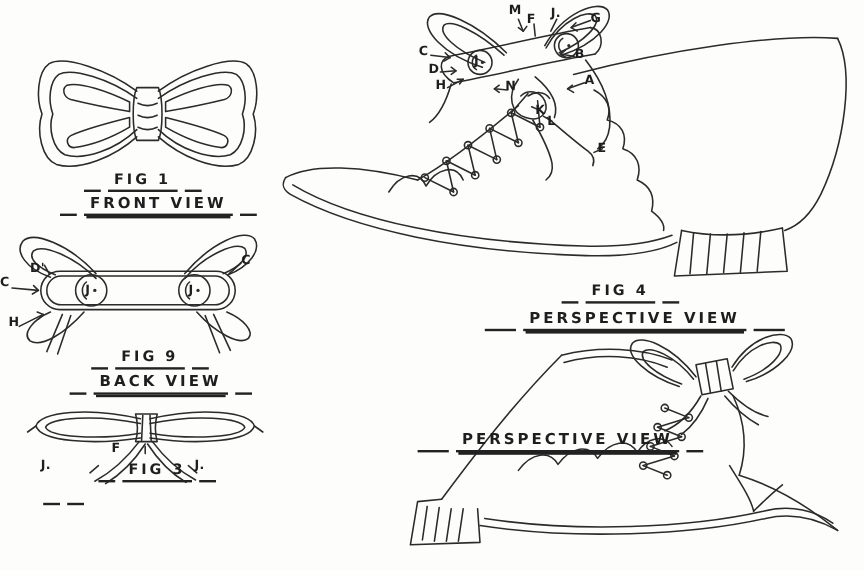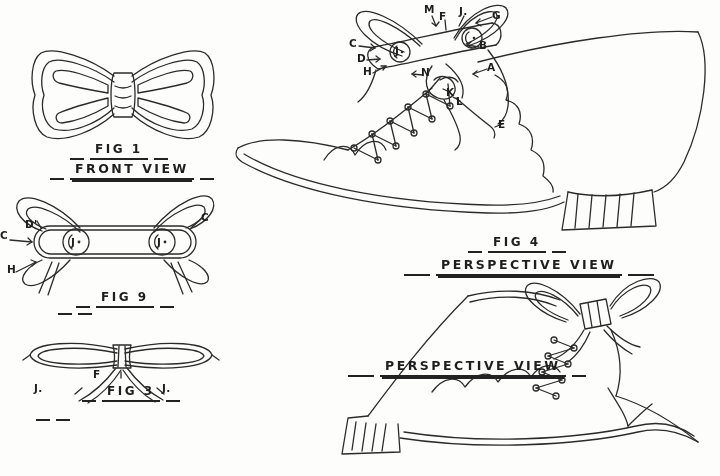--- a/index.html
+++ b/index.html
@@ -83,20 +83,21 @@
   <span class="lbl" style="left:71px;top:237px">J</span>
   <span class="lbl" style="left:157px;top:237px">J</span>
   <span class="lbl" style="left:7px;top:264px">H</span>
   <div class="cap" style="left:76px;top:290px">
     <span class="dash"></span>
     <span class="cap-text">FIG 9</span>
     <span class="dash"></span>
   </div>
   <div class="cap sub" style="left:58px;top:310px">
     <span class="dash"></span>
+    <span class="cap-text">BACK VIEW</span>
     <span class="dash"></span>
   </div>
 
   <svg class="draw" style="left:22px;top:334px" width="196" height="80" viewBox="0 0 196 80">
     <g>
       <path d="M95,15 C52,5 12,9 8,21 C12,34 55,37 95,31"></path>
       <path d="M95,19 C58,11 19,14 16,22 C19,30 58,33 95,27"></path>
       <path d="M8,21 L1,26"></path>
     </g>
     <g transform="translate(198,0) scale(-1,1)">

